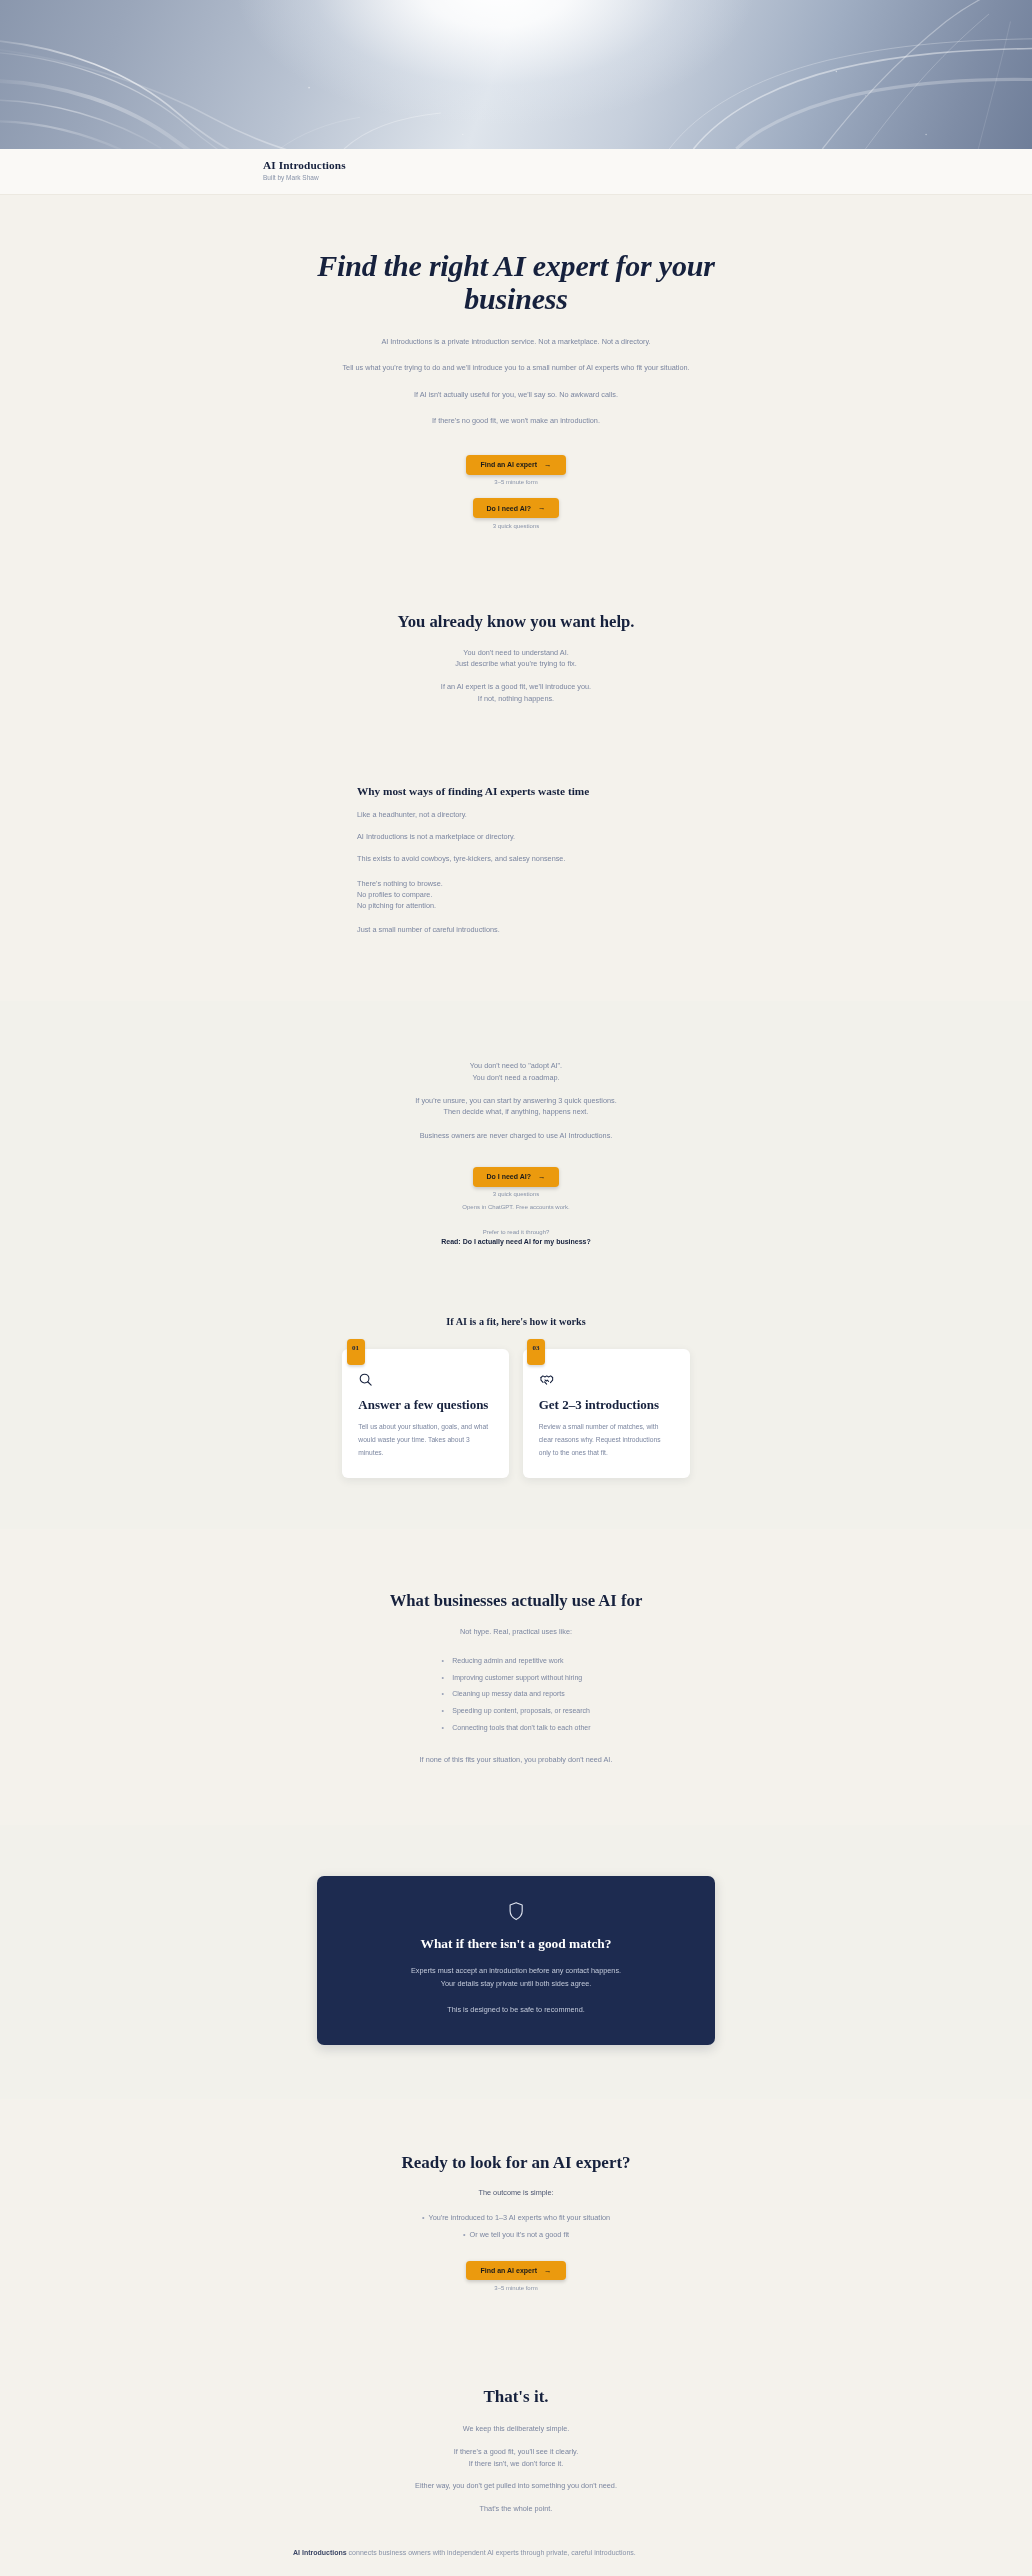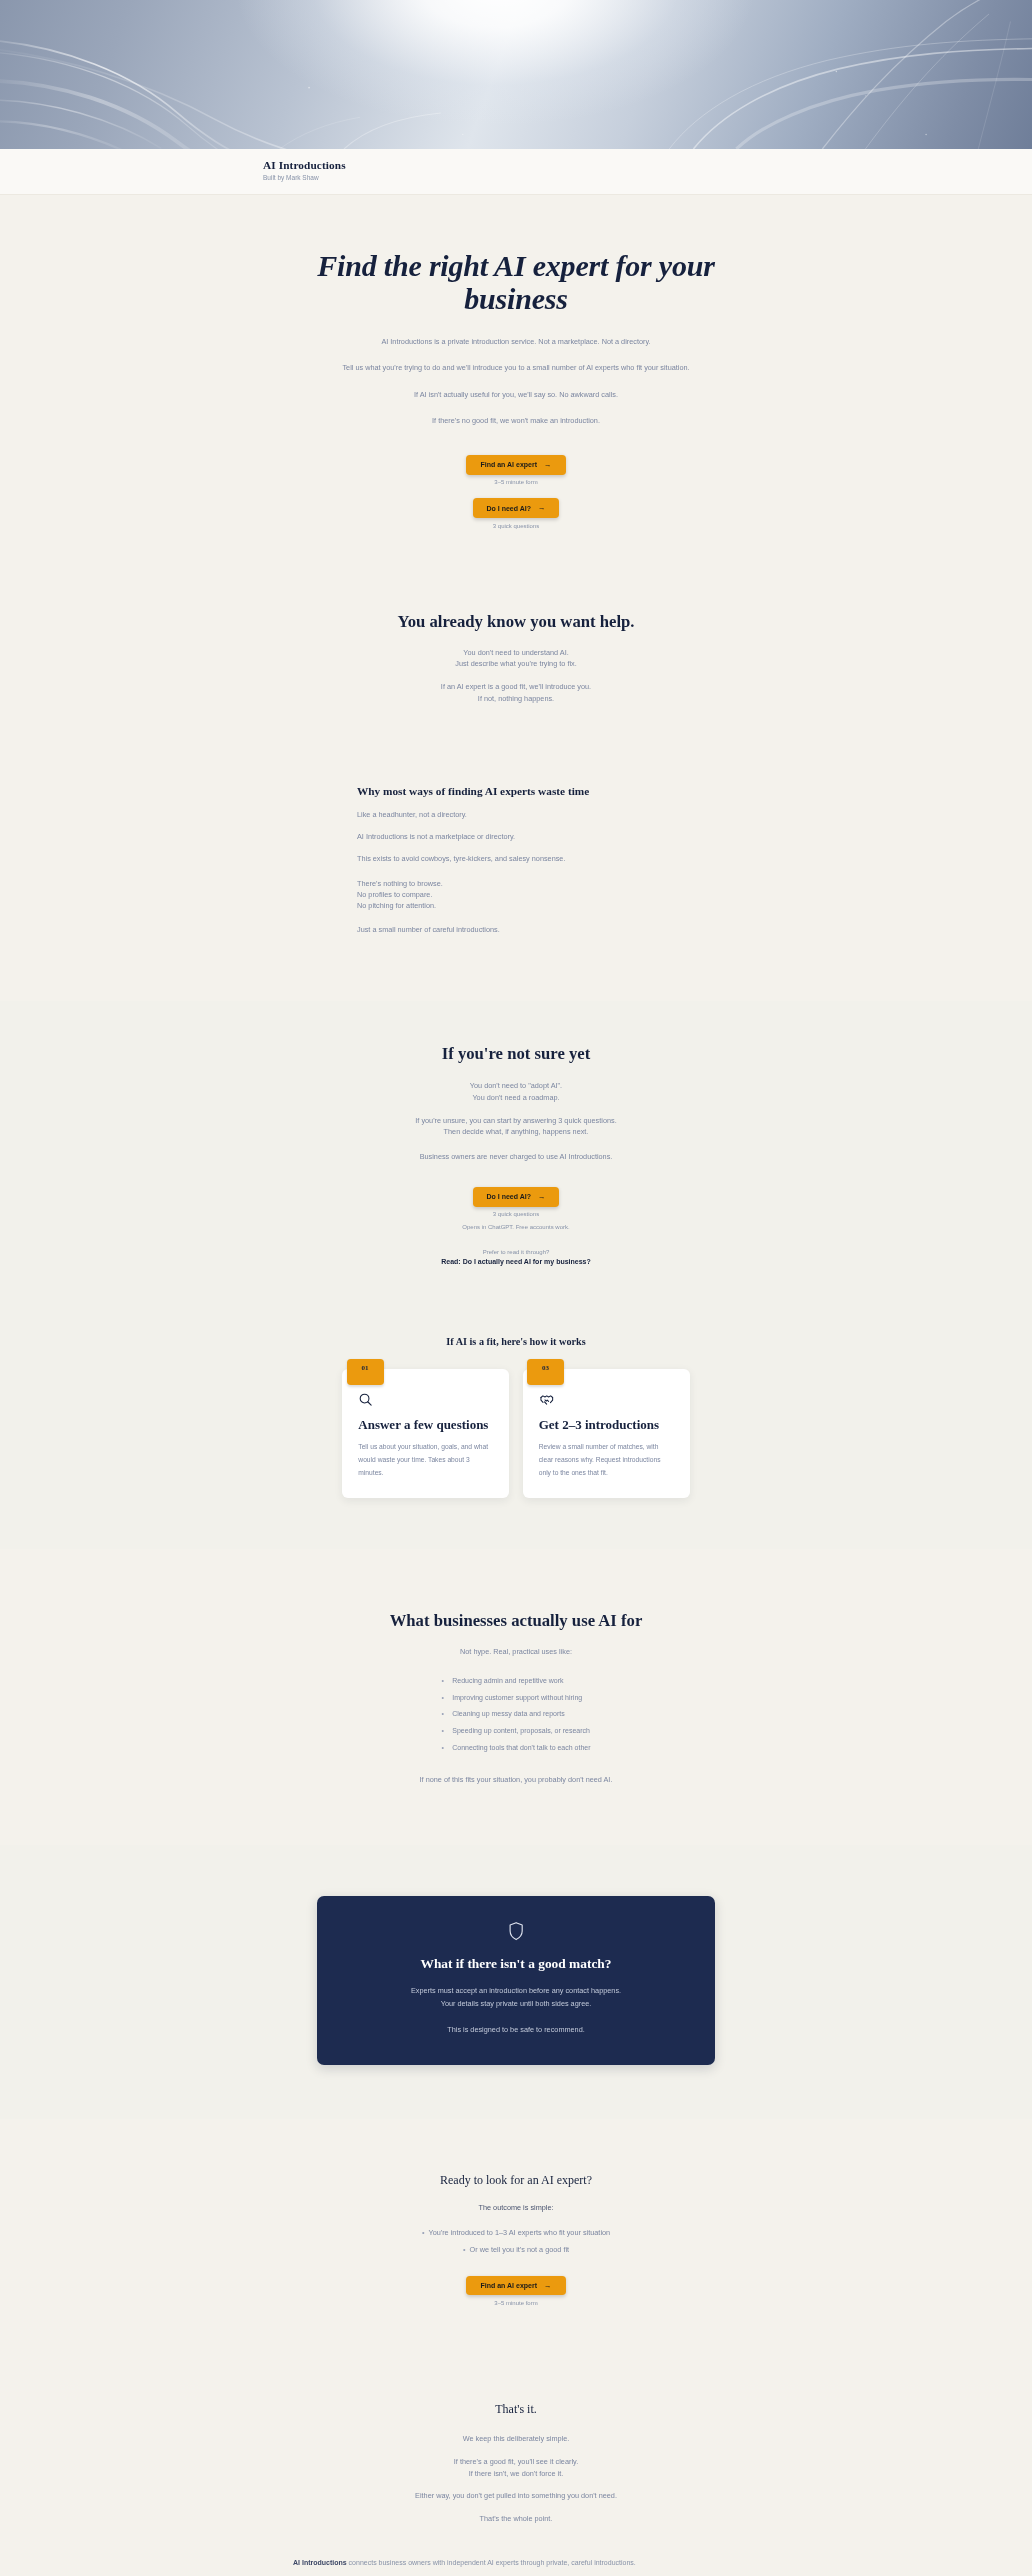--- a/index.html
+++ b/index.html
@@ -36,21 +36,21 @@
   #brand-sub { font-size:6.5px; color:#8792a8; margin-top:2.2px; line-height:1.3; }
 
   
   section { width:1032px; }
   .wrap { width:624px; margin:0 auto; text-align:center; }
   .bg-a { background:#f4f2ec; }
   .bg-b { background:#f2f1eb; }
 
   h1.hero-h { font-size:30px; line-height:1.12; font-weight:bold; color:#16213d; letter-spacing:-0.2px;font-style:italic; }
   h2.sec-h  { font-size:16.7px; line-height:1.2; font-weight:bold; color:#16213d; }
-  h2.sec-h-sm { font-size:12px; font-weight:normal; color:#16213d; }
+  h2.sec-h-sm { font-size:17px; font-weight:bold; color:#16213d; }
   h2.sec-h-xs { font-size:11.3px; font-weight:bold; color:#16213d; }
   h2.sec-h-tiny { font-size:10.2px; font-weight:bold; color:#16213d; }
 
   p.body { font-size:7.3px; line-height:1.72; color:#7b86a0; }
   p.body.tight { line-height:1.55; }
 
   
   .btn {
     display:inline-flex; align-items:center; gap:7px;
     background:#eb9a0e; color:#1b1b1b;
@@ -68,21 +68,21 @@
   .step-card {
     position:relative;
     width:167px; min-height:118px;
     background:#fff; border-radius:6px;
     padding:22.6px 16px 18.3px 16px;
     text-align:left;
     box-shadow:0 2.7px 8.6px rgba(30,35,60,.075);
   }
   .step-badge {
     position:absolute; top:-9.7px; left:4.3px;
-    width:37px; height:26px;
+    width:18px; height:26px;
     background:#eb9a0e; color:#16213d;
     border-radius:3.8px;
     font-family:"Liberation Serif", serif;
     font-size:7px; font-weight:bold;
     display:flex; align-items:flex-start; justify-content:center;
     padding-top:4.3px;
     box-shadow:0 1.1px 2.7px rgba(0,0,0,.14);
   }
   .step-icon { color:#16213d; margin-bottom:10.8px; height:15px; }
   .step-title { font-family:"Liberation Serif", serif; font-size:13px; font-weight:bold; color:#16213d; margin-bottom:7px; }
@@ -213,21 +213,20 @@
     <p class="body" style="margin-top:9.7px;">This exists to avoid cowboys, tyre-kickers, and salesy nonsense.</p>
     <p class="body tight" style="margin-top:12px;">There's nothing to browse.</p>
     <p class="body tight">No profiles to compare.</p>
     <p class="body tight">No pitching for attention.</p>
     <p class="body" style="margin-top:12px;">Just a small number of careful introductions.</p>
   </div>
 </section>
 
 <section class="bg-b" style="padding:43px 0 38px 0;">
   <div class="wrap">
-    <h2 class="sec-h serif">If you're not sure yet</h2>
     <p class="body tight" style="margin-top:16px;">You don't need to "adopt AI".</p>
     <p class="body tight">You don't need a roadmap.</p>
     <p class="body tight" style="margin-top:12px;">If you're unsure, you can start by answering 3 quick questions.</p>
     <p class="body tight">Then decide what, if anything, happens next.</p>
     <p class="body" style="margin-top:13px;">Business owners are never charged to use AI Introductions.</p>
 
     <div style="margin-top:24px;">
       <button class="btn">
         <span>Do I need AI?</span>
         <span class="arw">→</span>

